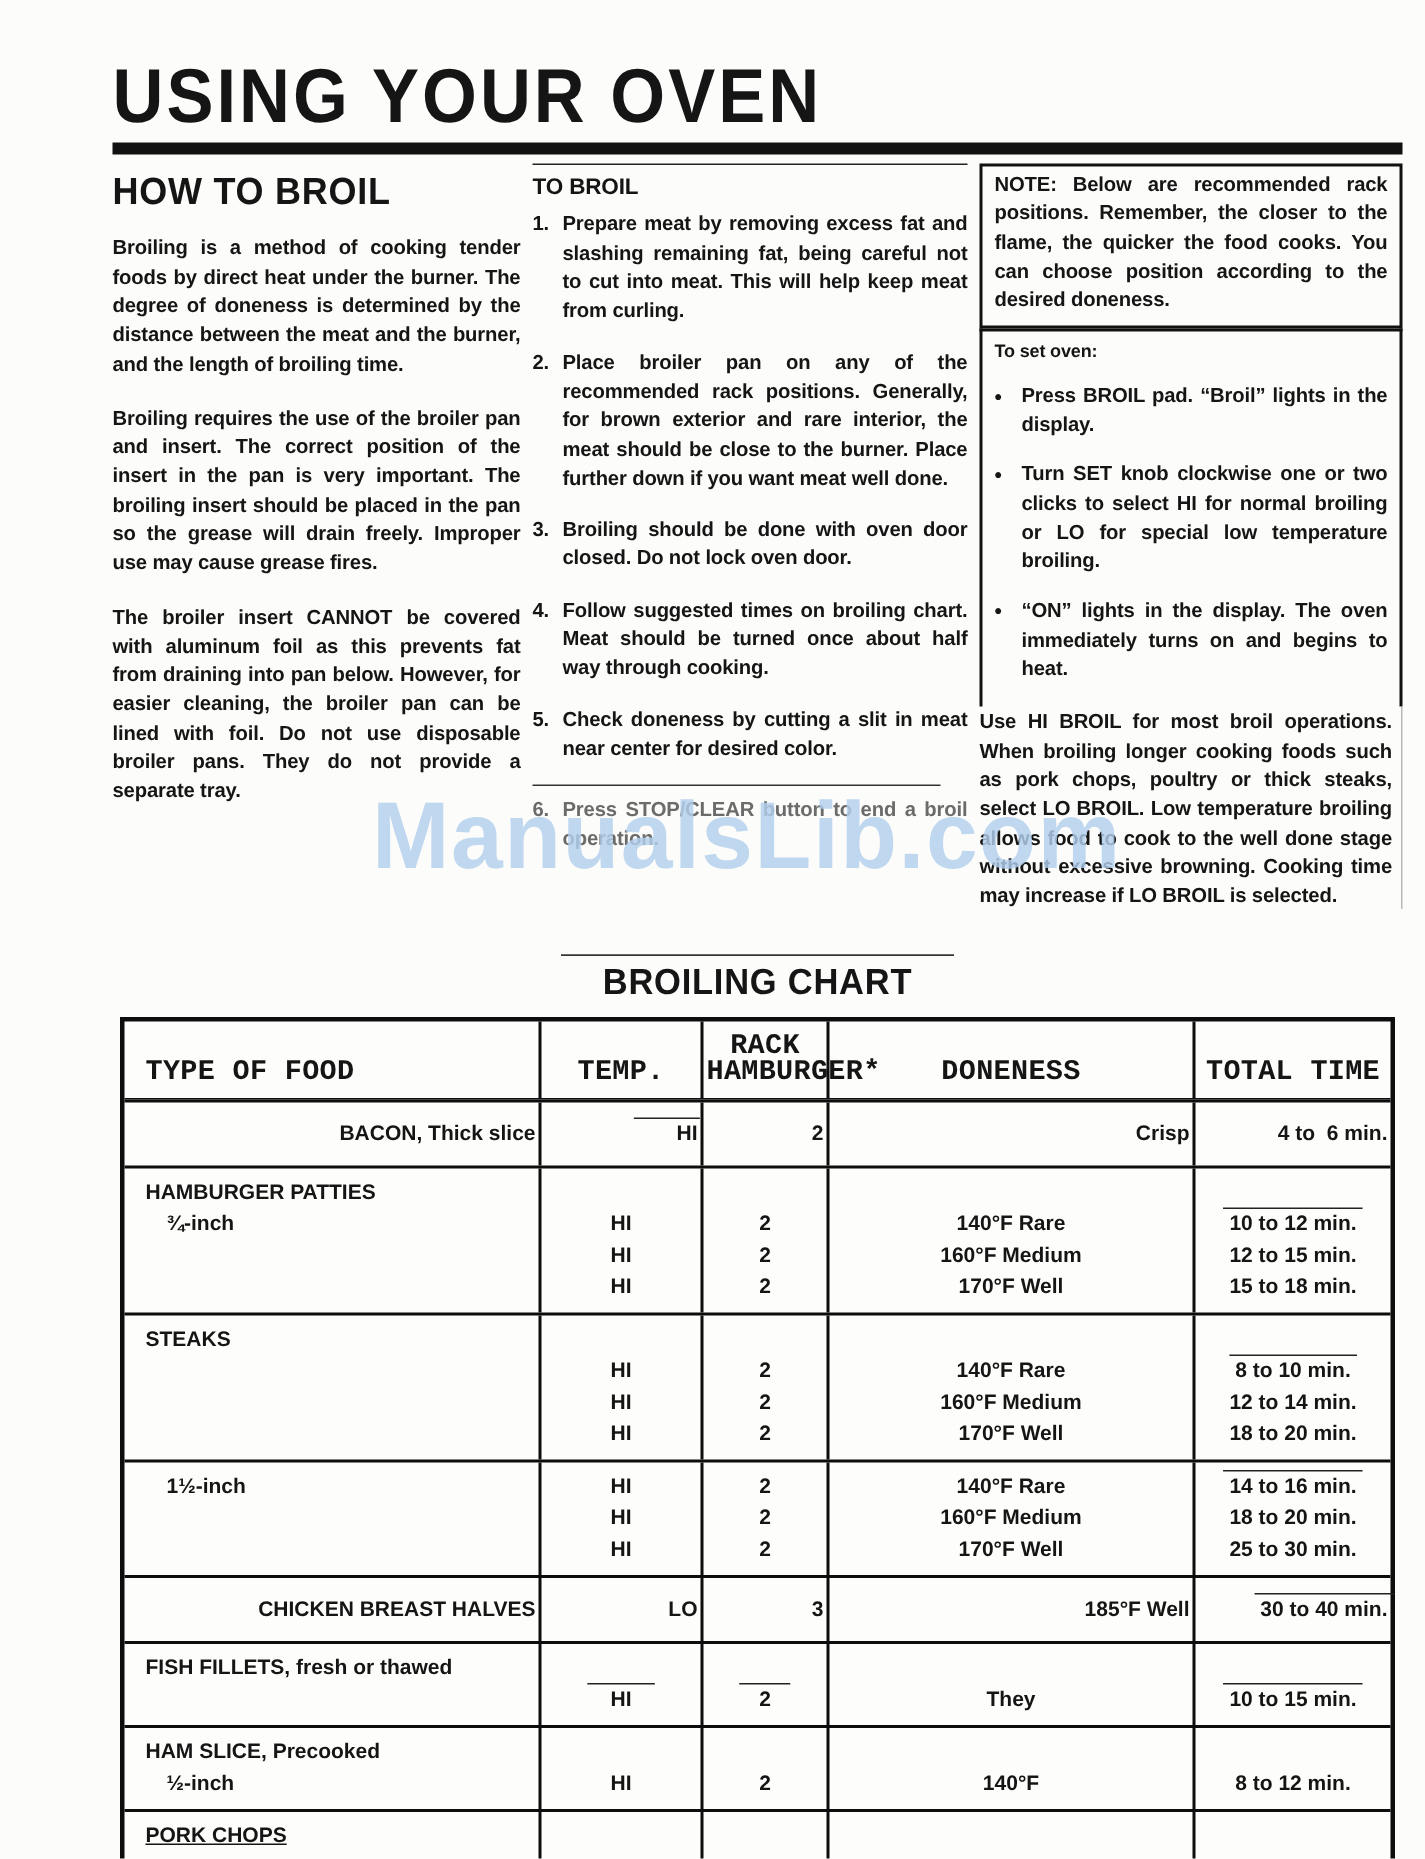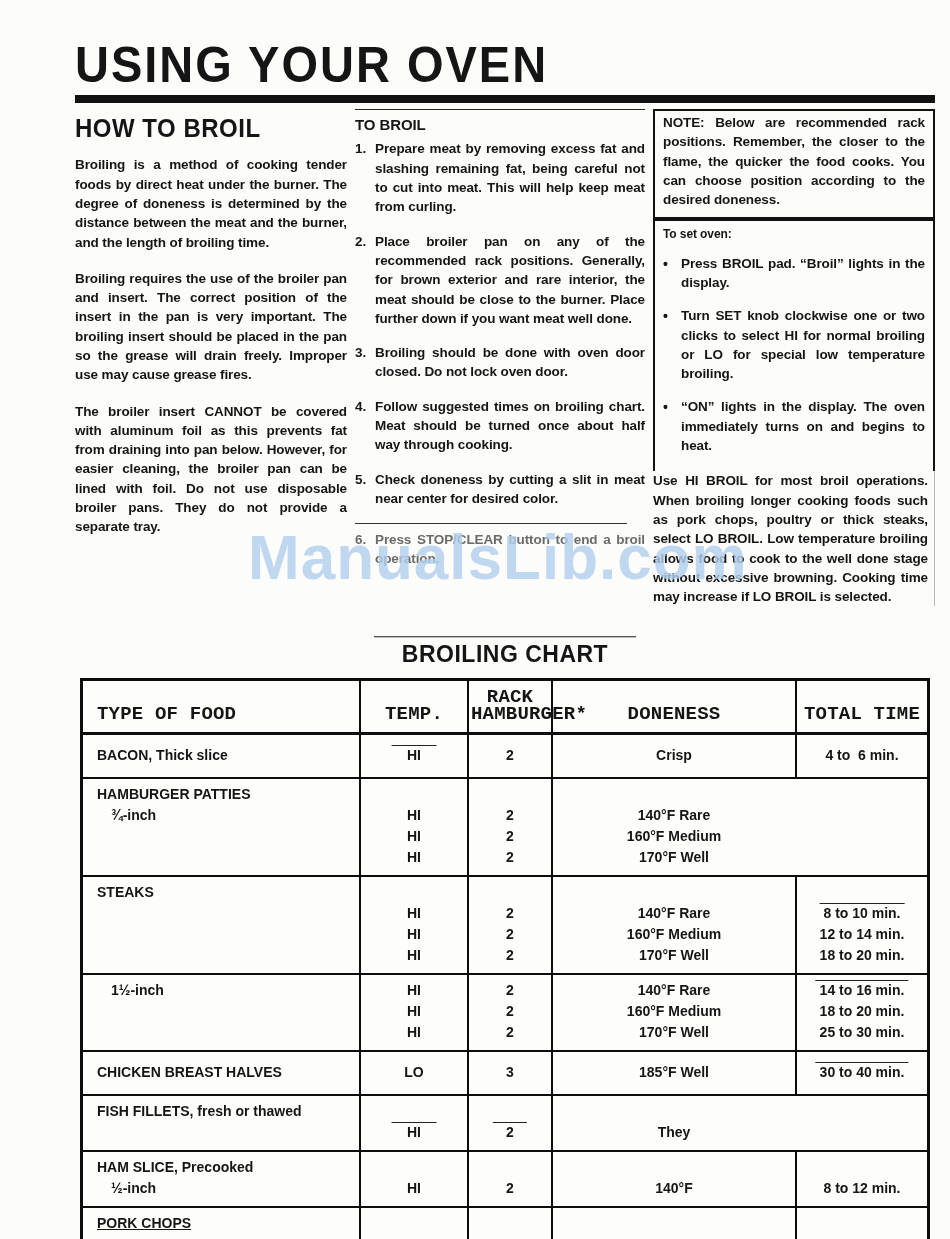--- a/index.html
+++ b/index.html
@@ -67,21 +67,21 @@
   .c-food{text-align:left;}
   .c-food .t-line{padding-left:12px;}
   .c-food .t-line.sub{padding-left:26px;}
   .c-mid{text-align:center;}
   .head-cell{display:flex;flex-direction:column;justify-content:flex-end;padding:8px 2px 9px 2px;}
   .head-cell .t-line{height:17px;line-height:17px;font-size:19px;letter-spacing:0.2px;font-family:Liberation Mono, monospace;}
   .u-line{text-decoration:underline;}
   .ovl{position:relative;display:inline-block;min-width:40%;}
   .ovl::before{content:"";position:absolute;top:0px;left:50%;transform:translateX(-50%);
                width:110%;border-top:1.5px solid #222;}
-  .pad-lg .t-cell{padding-top:10px;padding-bottom:11px;}
+  .pad-lg .t-cell{padding-top:10px;padding-bottom:11px;text-align:right;}
 
   
   .watermark{
     position:absolute;left:248px;top:522px;
     font-size:62px;font-weight:700;letter-spacing:1px;
     color:#b3cfee;opacity:0.82;white-space:nowrap;z-index:5;
     transform:scaleY(1.02);
   }
 </style>
 </head>
@@ -217,20 +217,26 @@
             <div class="t-line">2</div>
             <div class="t-line">2</div>
             <div class="t-line">2</div>
           </div>
           <div class="t-cell c-mid">
             <div class="t-line">&nbsp;</div>
             <div class="t-line">140°F Rare</div>
             <div class="t-line">160°F Medium</div>
             <div class="t-line">170°F Well</div>
           </div>
+          <div class="t-cell c-mid">
+            <div class="t-line">&nbsp;</div>
+            <div class="t-line"><span class="ovl">10 to 12 min.</span></div>
+            <div class="t-line">12 to 15 min.</div>
+            <div class="t-line">15 to 18 min.</div>
+          </div>
         </div>
         <div class="t-row">
           <div class="t-cell c-food">
             <div class="t-line">STEAKS</div>
           </div>
           <div class="t-cell c-mid">
             <div class="t-line">&nbsp;</div>
             <div class="t-line">HI</div>
             <div class="t-line">HI</div>
             <div class="t-line">HI</div>
@@ -305,20 +311,24 @@
             <div class="t-line"><span class="ovl">HI</span></div>
           </div>
           <div class="t-cell c-mid">
             <div class="t-line">&nbsp;</div>
             <div class="t-line"><span class="ovl">2</span></div>
           </div>
           <div class="t-cell c-mid">
             <div class="t-line">&nbsp;</div>
             <div class="t-line">They</div>
           </div>
+          <div class="t-cell c-mid">
+            <div class="t-line">&nbsp;</div>
+            <div class="t-line"><span class="ovl">10 to 15 min.</span></div>
+          </div>
         </div>
         <div class="t-row">
           <div class="t-cell c-food">
             <div class="t-line">HAM SLICE, Precooked</div>
             <div class="t-line sub">½-inch</div>
           </div>
           <div class="t-cell c-mid">
             <div class="t-line">&nbsp;</div>
             <div class="t-line">HI</div>
           </div>

